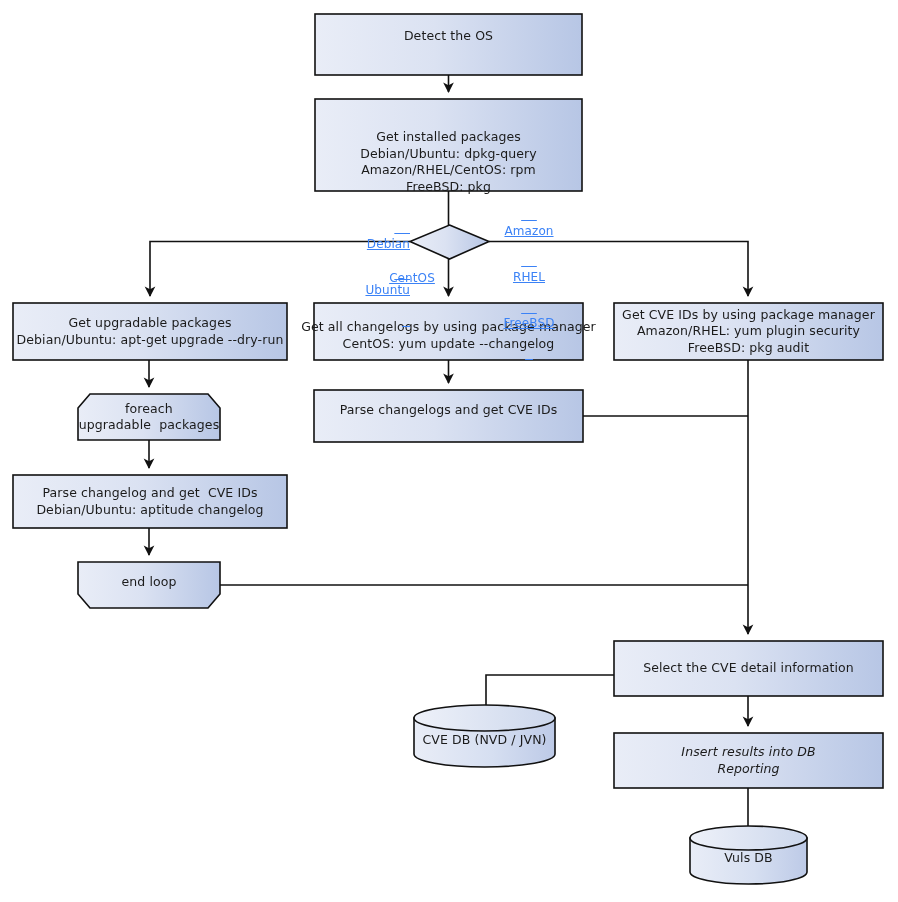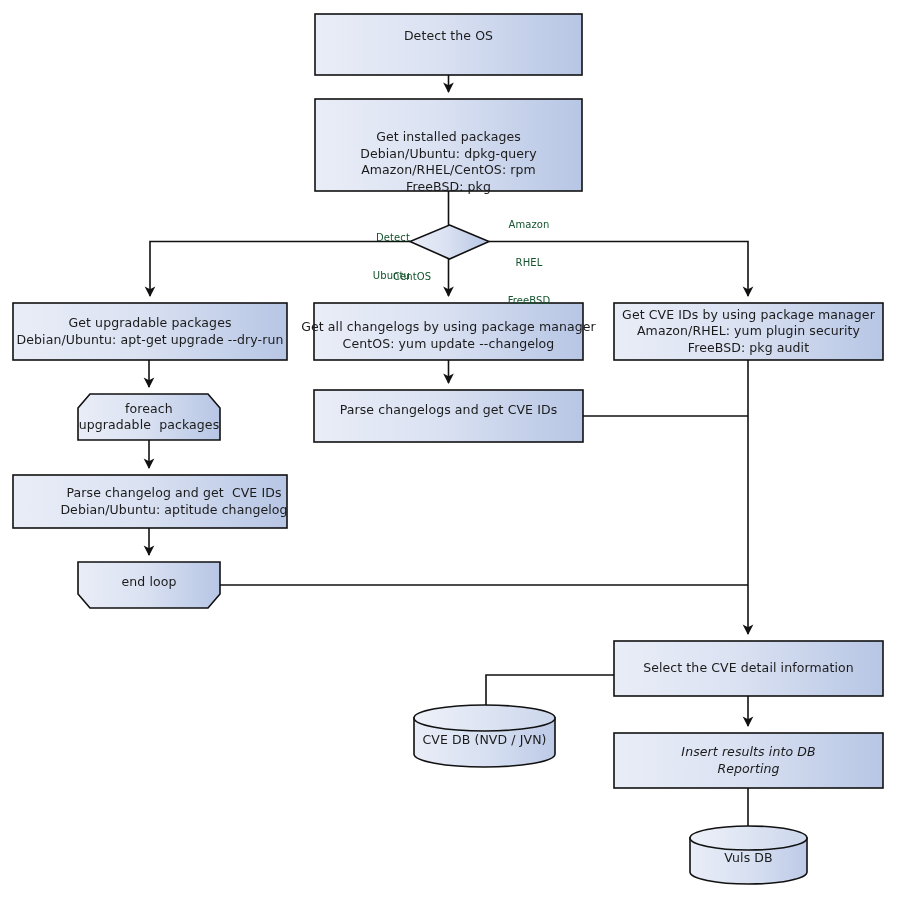--- a/index.html
+++ b/index.html
@@ -35,25 +35,26 @@
     text-align: center;
     font-size: 12.5px;
     color: #1b1b1b;
     line-height: 1.32;
     letter-spacing: 0.1px;
     pointer-events: none;
     white-space: pre;
   }
   .edge-label {
     position: absolute;
-    font-size: 10px;
-    color: #14532d;
+    font-size: 12px;
+    color: #3b82f6;
     line-height: 1.28;
     white-space: pre;
     letter-spacing: 0.1px;
+    text-decoration: underline;
   }
   .edge-label.right-al { text-align: right; }
   .edge-label.center-al { text-align: center; }
 </style>
 </head>
 <body>
 
 <div id="canvas">
 
   <svg class="flow" viewBox="0 0 898 902" xmlns="http://www.w3.org/2000/svg">
@@ -171,40 +172,40 @@
     <div>FreeBSD: pkg audit</div>
   </div>
 
   <div class="node-label" style="left:78px; top:394px; width:142px; height:46px;">
     <div>foreach</div>
     <div>upgradable  packages</div>
   </div>
 
   <div class="node-label" style="left:314px; top:390px; width:269px; height:40px;">Parse changelogs and get CVE IDs</div>
 
-  <div class="node-label" style="left:13px; top:475px; width:274px; height:53px;padding-left:24px;">
+  <div class="node-label" style="left:13px; top:475px; width:274px; height:53px;">
     <div>Parse changelog and get  CVE IDs</div>
     <div>Debian/Ubuntu: aptitude changelog</div>
   </div>
 
   <div class="node-label" style="left:78px; top:562px; width:142px; height:40px;">end loop</div>
 
   <div class="node-label" style="left:614px; top:641px; width:269px; height:55px;">Select the CVE detail information</div>
 
   <div class="node-label" style="left:414px; top:718px; width:141px; height:44px;">CVE DB (NVD / JVN)</div>
 
   <div class="node-label" style="left:614px; top:733px; width:269px; height:55px;font-style:italic;">
     <div>Insert results into DB</div>
     <div>Reporting</div>
   </div>
 
   <div class="node-label" style="left:690px; top:838px; width:117px; height:40px;">Vuls DB</div>
 
   <div class="edge-label right-al" style="left:345px; top:206px; width:65px;">
-    <div>Detect</div>
+    <div>Debian</div>
     <div>Ubuntu</div>
   </div>
 
   <div class="edge-label center-al" style="left:493px; top:193px; width:72px;">
     <div>Amazon</div>
     <div>RHEL</div>
     <div>FreeBSD</div>
   </div>
 
   <div class="edge-label center-al" style="left:386px; top:271px; width:52px;">CentOS</div>

